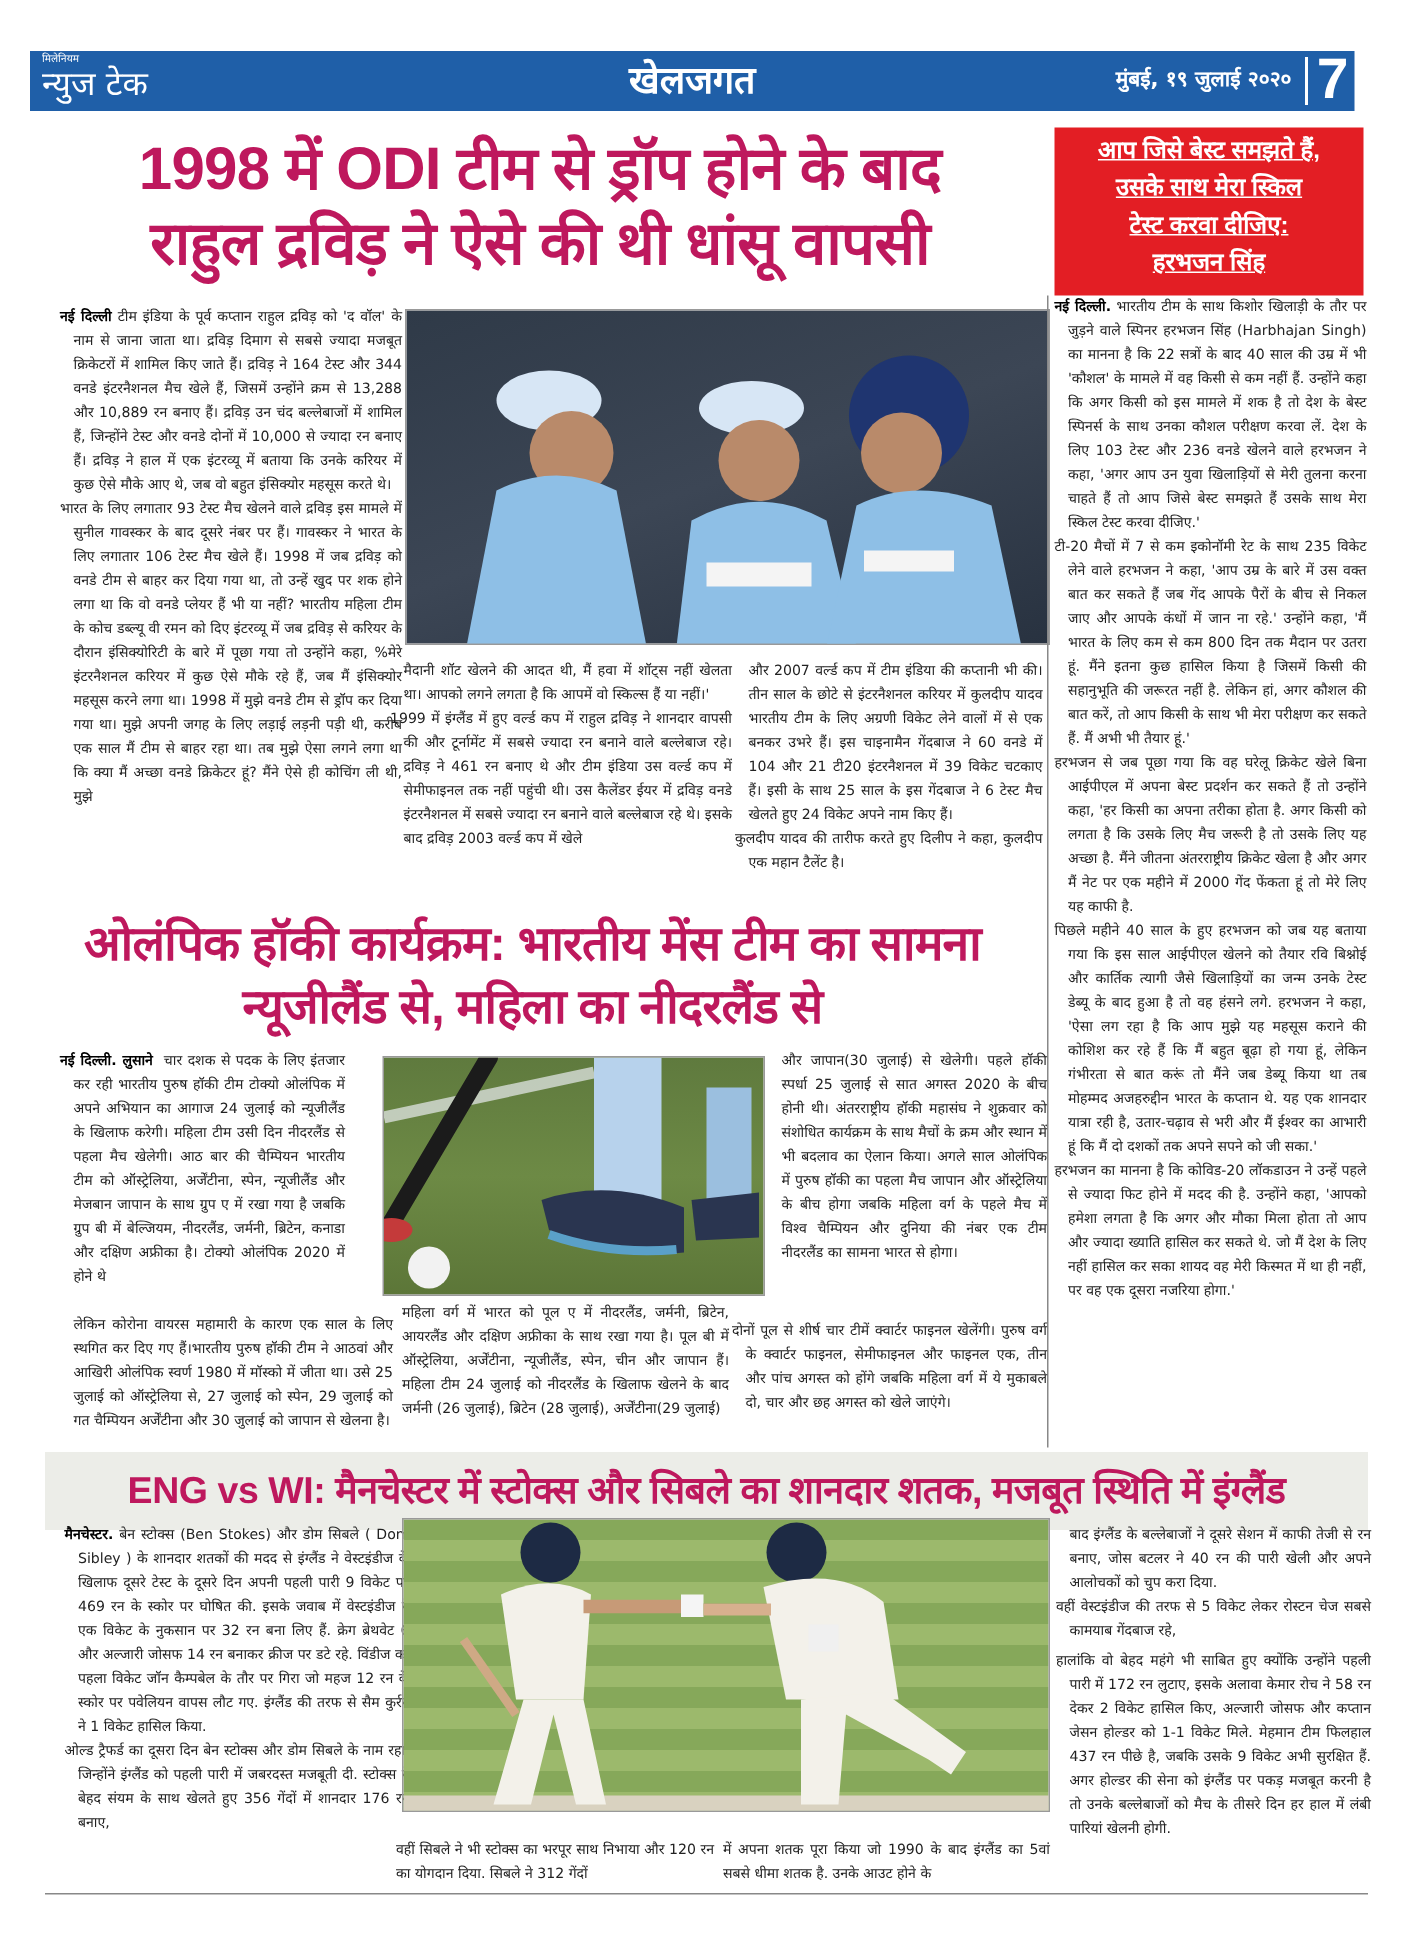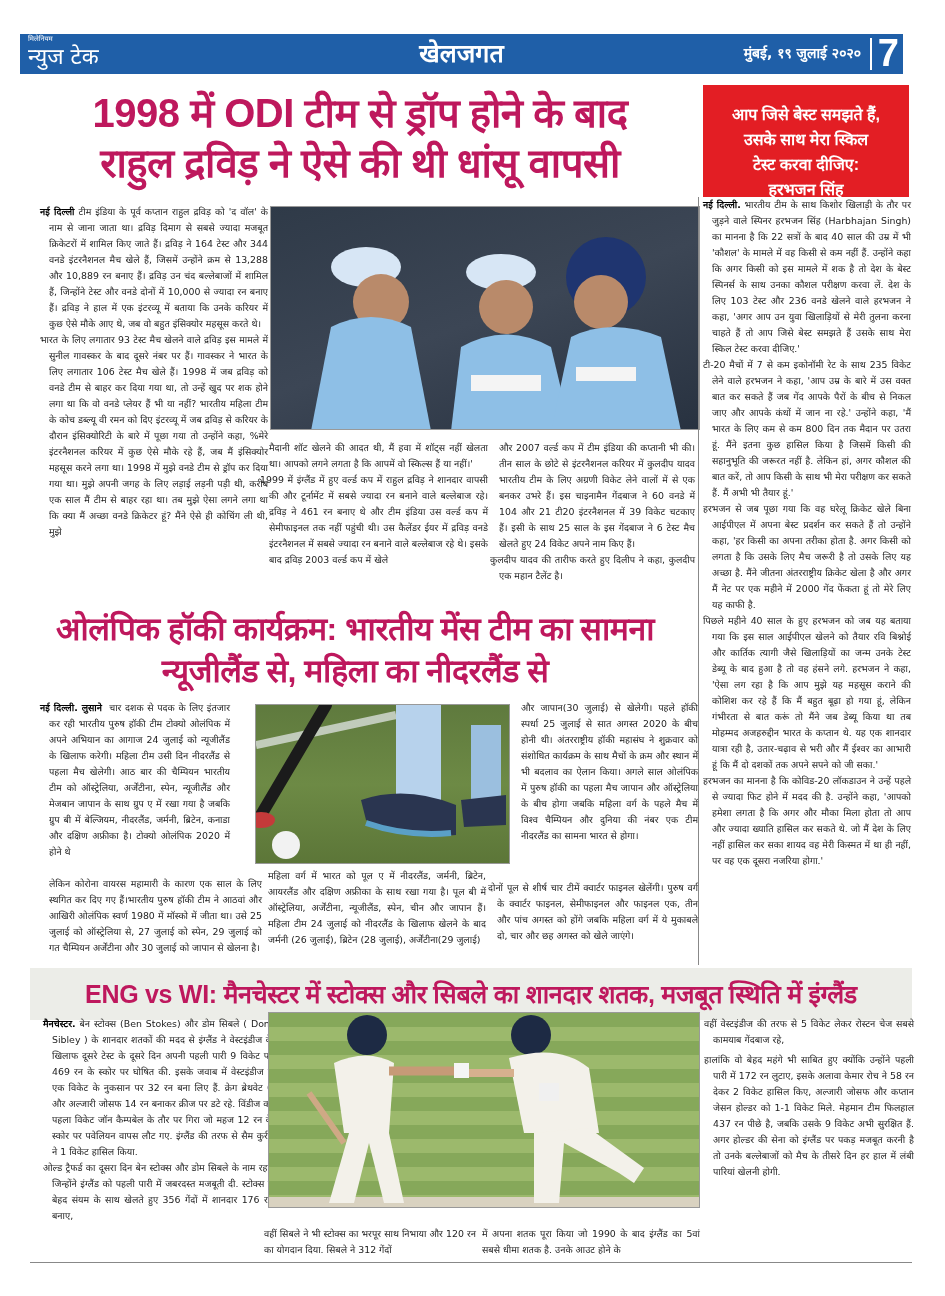--- a/index.html
+++ b/index.html
@@ -18,21 +18,21 @@
   .mast-sep { right: 31px; top: 4px; width: 2px; height: 32px; background: #fff; }
   .mast-page { right: 4px; top: -2px; font-size: 38px; font-weight: bold; line-height: 42px; font-family: "Liberation Sans", sans-serif; }
 
   
   .headline { font-family: "Liberation Sans", sans-serif; font-weight: bold; color: #be185d; text-align: center; }
   .h1 { left: 30px; top: 88px; width: 660px; font-size: 40px; line-height: 50px; letter-spacing: -0.5px; }
   .h2 { left: 20px; top: 608px; width: 670px; font-size: 32px; line-height: 42px; letter-spacing: -0.5px; }
   .h3band { left: 30px; top: 968px; width: 882px; height: 52px; background: #ecede8; }
   .h3 { left: 30px; top: 974px; width: 882px; font-size: 25px; line-height: 40px; letter-spacing: -0.3px; }
 
-  .redbox { left: 703px; top: 85px; width: 206px; height: 112px; background: #e31e24; color: #fff; text-align: center; font-family: "Liberation Sans", sans-serif; font-weight: bold; font-size: 16px; line-height: 25px; padding-top: 17px; }
+  .redbox { left: 703px; top: 85px; width: 206px; height: 112px; background: #e31e24; color: #fff; text-align: center; font-family: "Liberation Sans", sans-serif; font-weight: bold; font-size: 16px; line-height: 25px; padding-top: 3px; text-decoration: underline; }
 
   
   .col { font-size: 9.4px; line-height: 16px; text-align: justify; color: #222; }
   .col p { text-indent: 0; margin-bottom: 0; padding-left: 9px; text-indent: -9px; }
   .col p.first { padding-left: 9px; text-indent: -9px; }
   .dateline { font-weight: bold; color: #000; }
 
   .c1a { left: 40px; top: 204px; width: 228px; }
   .c1b { left: 260px; top: 440px; width: 228px; }
   .c1c { left: 490px; top: 440px; width: 205px; }
@@ -183,17 +183,18 @@
   </svg>
 </div>
 
 <div class="abs col c3b">
   <p style="padding-left:0;text-indent:0">वहीं सिबले ने भी स्टोक्स का भरपूर साथ निभाया और 120 रन का योगदान दिया. सिबले ने 312 गेंदों</p>
 </div>
 <div class="abs col c3c">
   <p style="padding-left:0;text-indent:0">में अपना शतक पूरा किया जो 1990 के बाद इंग्लैंड का 5वां सबसे धीमा शतक है. उनके आउट होने के</p>
 </div>
 <div class="abs col c3d">
+  <p style="padding-left:9px;text-indent:0">बाद इंग्लैंड के बल्लेबाजों ने दूसरे सेशन में काफी तेजी से रन बनाए, जोस बटलर ने 40 रन की पारी खेली और अपने आलोचकों को चुप करा दिया.</p>
   <p>वहीं वेस्टइंडीज की तरफ से 5 विकेट लेकर रोस्टन चेज सबसे कामयाब गेंदबाज रहे,</p>
   <p style="margin-top:4px">हालांकि वो बेहद महंगे भी साबित हुए क्योंकि उन्होंने पहली पारी में 172 रन लुटाए, इसके अलावा केमार रोच ने 58 रन देकर 2 विकेट हासिल किए, अल्जारी जोसफ और कप्तान जेसन होल्डर को 1-1 विकेट मिले. मेहमान टीम फिलहाल 437 रन पीछे है, जबकि उसके 9 विकेट अभी सुरक्षित हैं. अगर होल्डर की सेना को इंग्लैंड पर पकड़ मजबूत करनी है तो उनके बल्लेबाजों को मैच के तीसरे दिन हर हाल में लंबी पारियां खेलनी होगी.</p>
 </div>
 
 <div class="abs rule-h" style="left:30px;top:1262px;width:882px;"></div>
 
 </body></html>

